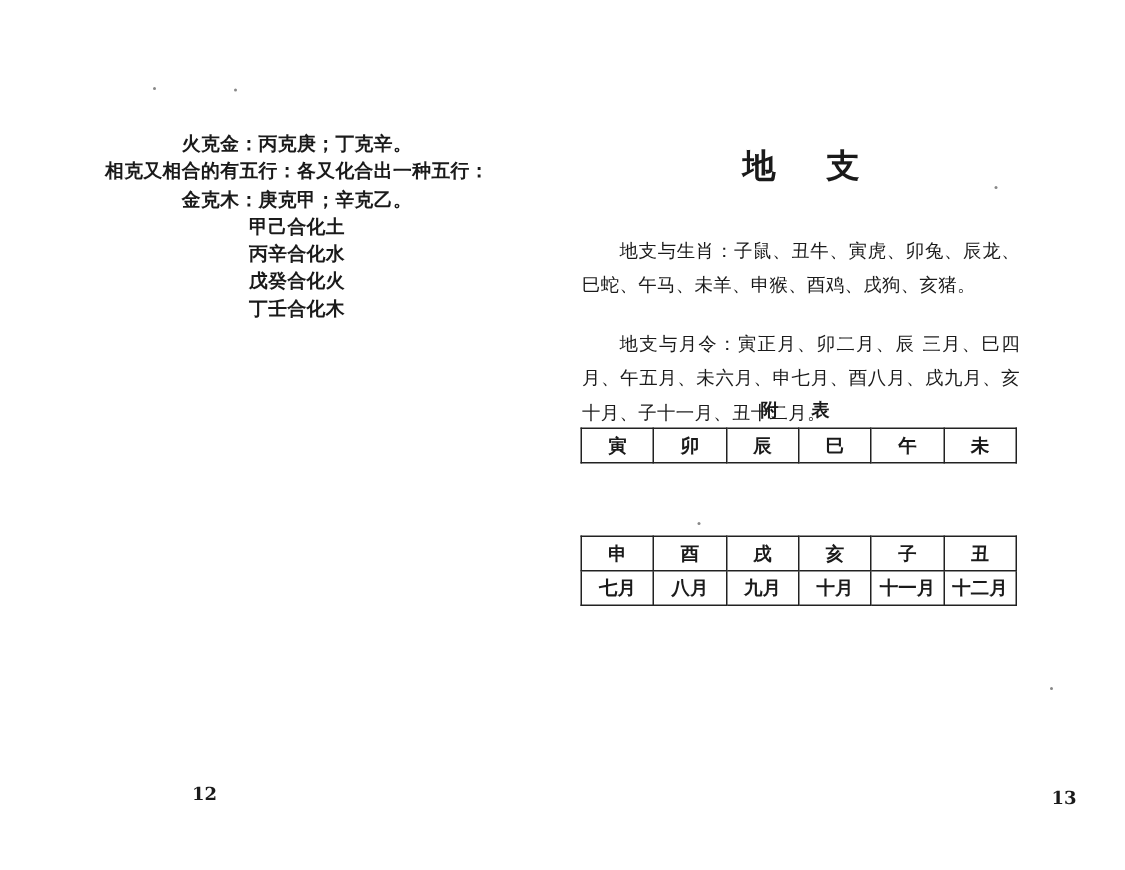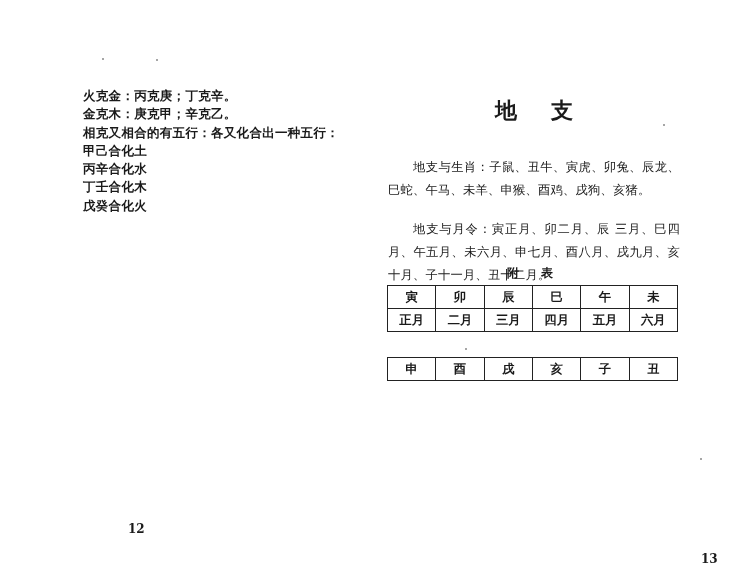--- a/index.html
+++ b/index.html
@@ -18,25 +18,26 @@
     .page {
       position: absolute;
       top: 0;
       height: 580px;
     }
     .page-left { left: 0; width: 375px; }
     .page-right { left: 375px; width: 375px; }
 
     .left-lines {
       position: absolute;
-      left: 83px;
+      left: 70px;
       top: 87px;
       margin: 0;
       padding: 0;
       list-style: none;
+      text-align: center;
     }
     .left-lines li {
       font-size: 12.5px;
       line-height: 18.3px;
       height: 18.3px;
       font-weight: bold;
       white-space: nowrap;
       letter-spacing: 0.3px;
     }
 
@@ -97,42 +98,42 @@
 
     .page-num {
       position: absolute;
       top: 522px;
       font-family: "DejaVu Serif", "Liberation Serif", serif;
       font-weight: bold;
       font-size: 12px;
       margin-left: 48px;
     }
     .page-num-left { left: 80px; }
-    .page-num-right { left: 278px; top: 552px; }
+    .page-num-right { left: 278px; top: 525px; }
 
     .speck {
       position: absolute;
       width: 2px;
       height: 2px;
       background: #888;
       border-radius: 50%;
     }
   </style>
 </head>
 <body>
 
 <div class="page page-left">
   <ul class="left-lines">
     <li>火克金：丙克庚；丁克辛。</li>
+    <li>相克又相合的有五行：各又化合出一种五行：</li>
     <li>金克木：庚克甲；辛克乙。</li>
-    <li>相克又相合的有五行：各又化合出一种五行：</li>
     <li>甲己合化土</li>
     <li>丙辛合化水</li>
+    <li>戊癸合化火</li>
     <li>丁壬合化木</li>
-    <li>戊癸合化火</li>
   </ul>
   <div class="page-num page-num-left">12</div>
 </div>
 
 <div class="page page-right">
   <div class="title">地支</div>
 
   <p class="body-text p2">地支与生肖：子鼠、丑牛、寅虎、卯兔、辰龙、巳蛇、午马、未羊、申猴、酉鸡、戌狗、亥猪。</p>
   <p class="body-text p3">地支与月令：寅正月、卯二月、辰 三月、巳四月、午五月、未六月、申七月、酉八月、戌九月、亥十月、子十一月、丑十二月。</p>
 
@@ -141,40 +142,40 @@
   <table class="month-table t1">
     <tbody>
         <tr>
       <td>寅</td>
       <td>卯</td>
       <td>辰</td>
       <td>巳</td>
       <td>午</td>
       <td>未</td>
     </tr>
-    <tr>
-      <td>正月</td>
-      <td>二月</td>
-      <td>三月</td>
-      <td>四月</td>
-      <td>五月</td>
-      <td>六月</td>
-    </tr>
   </tbody>
     </table>
 
   <table class="month-table t2">
     <tbody>
         <tr>
       <td>申</td>
       <td>酉</td>
       <td>戌</td>
       <td>亥</td>
       <td>子</td>
       <td>丑</td>
+    </tr>
+    <tr>
+      <td>七月</td>
+      <td>八月</td>
+      <td>九月</td>
+      <td>十月</td>
+      <td>十一月</td>
+      <td>十二月</td>
     </tr>
   </tbody>
     </table>
 
 
   <div class="page-num page-num-right">13</div>
 </div>
 
 <div class="speck" style="left:102px;top:58px;"></div>
 <div class="speck" style="left:156px;top:59px;"></div>

